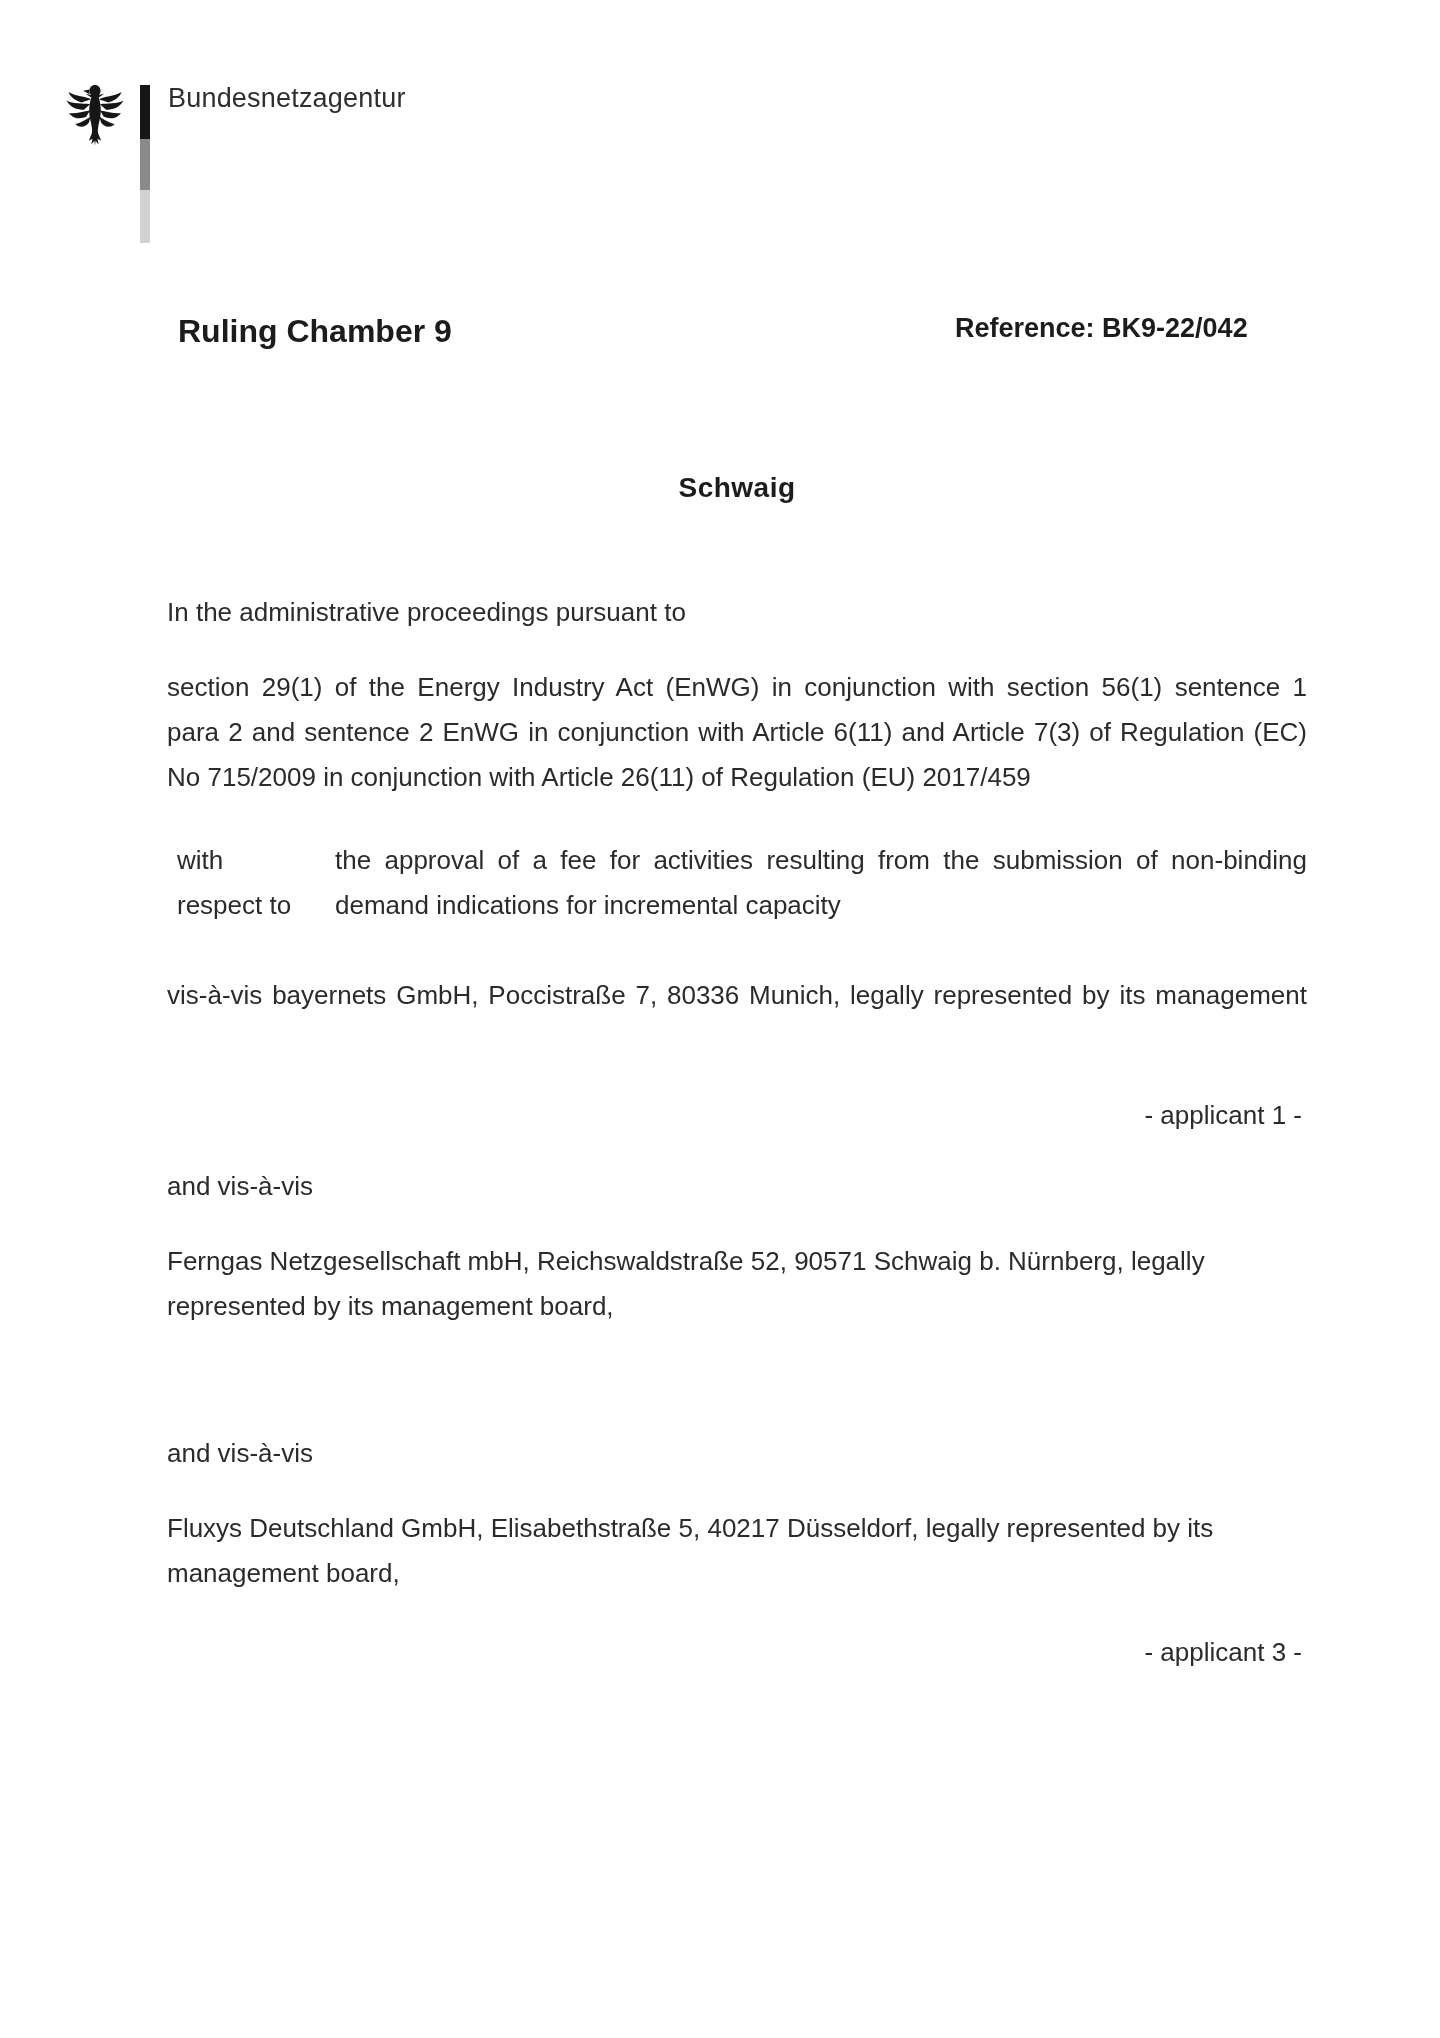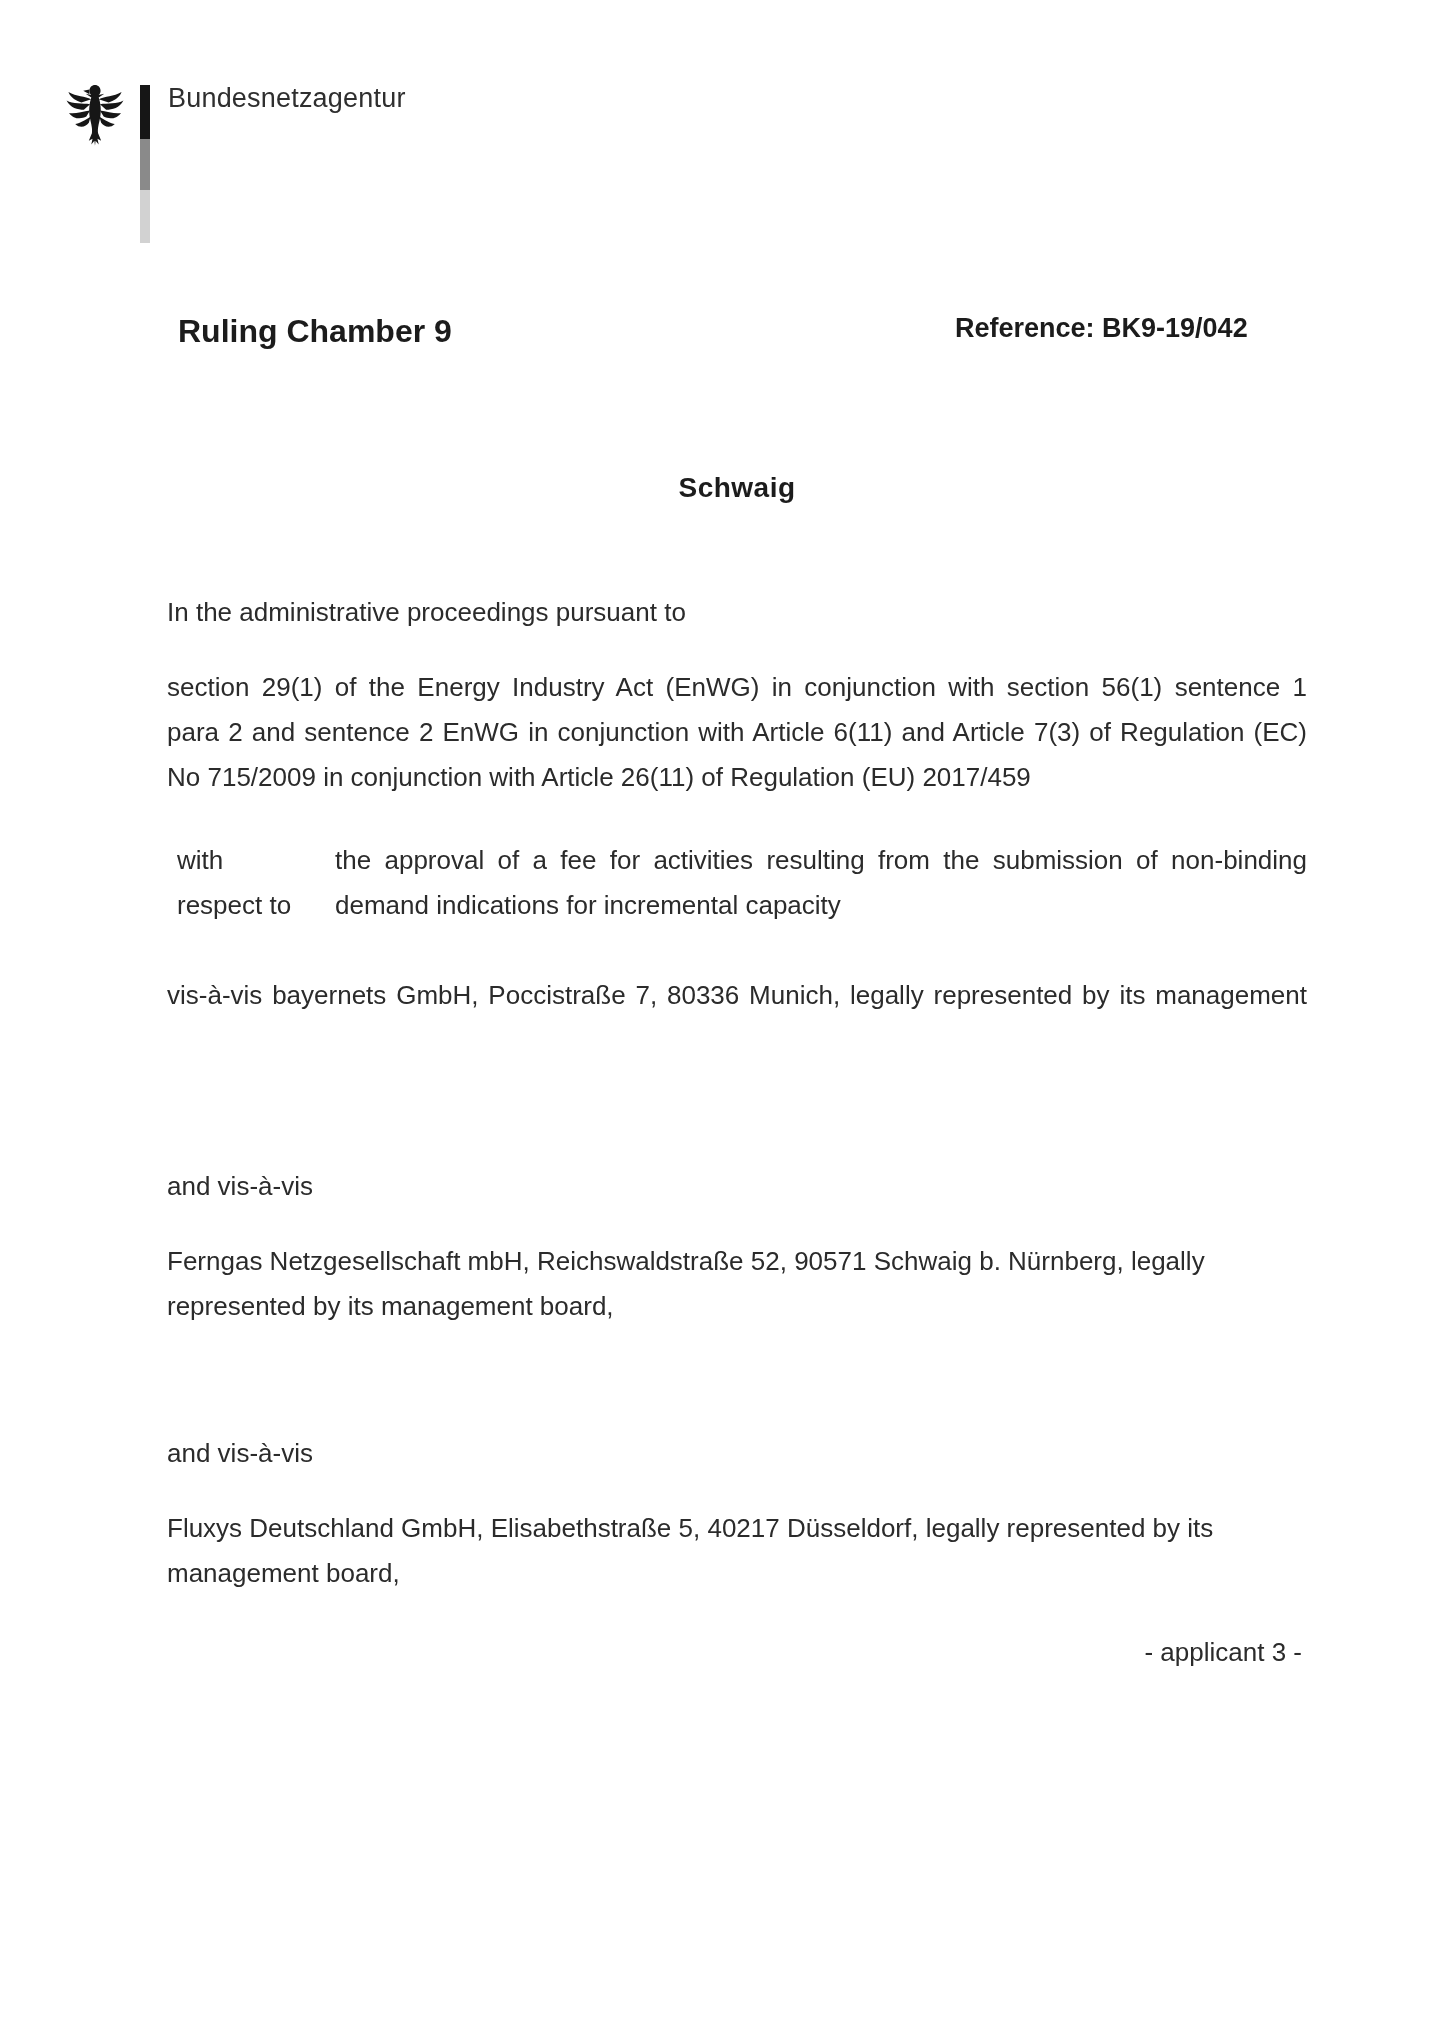--- a/index.html
+++ b/index.html
@@ -65,36 +65,37 @@
     <path d="M57 56c9 6 19 12 25 12-8 8-18 4-22-2z"></path>
   </svg>
   <div class="logo-bar">
     <div class="seg s1"></div>
     <div class="seg s2"></div>
     <div class="seg s3"></div>
   </div>
   <div class="logo-text">Bundesnetzagentur</div>
 
   <div class="chamber">Ruling Chamber 9</div>
-  <div class="reference">Reference: BK9-19/042</div>
+  <div class="reference">Reference: BK9-22/042</div>
 
   <div class="decision">Schwaig</div>
 
   <div class="ln" style="top:590px">In the administrative proceedings pursuant to</div>
 
   <div class="ln j" style="top:665px">section 29(1) of the Energy Industry Act (EnWG) in conjunction with section 56(1) sentence 1</div>
   <div class="ln j" style="top:710px">para 2 and sentence 2 EnWG in conjunction with Article 6(11) and Article 7(3) of Regulation (EC)</div>
   <div class="ln" style="top:755px">No 715/2009 in conjunction with Article 26(11) of Regulation (EU) 2017/459</div>
 
   <div class="ln lbl" style="top:838px">with</div>
   <div class="ln lbl" style="top:883px">respect to</div>
   <div class="ln sub" style="top:883px">demand indications for incremental capacity</div>
   <div class="ln sub j" style="top:838px">the approval of a fee for activities resulting from the submission of non-binding</div>
 
   <div class="ln j" style="top:973px">vis-à-vis bayernets GmbH, Poccistraße 7, 80336 Munich, legally represented by its management</div>
+  <div class="ln r" style="top:1093px">- applicant 1 -</div>
 
   <div class="ln" style="top:1164px">and vis-à-vis</div>
 
   <div class="ln" style="top:1239px">Ferngas Netzgesellschaft mbH, Reichswaldstraße 52, 90571 Schwaig b. Nürnberg, legally</div>
   <div class="ln" style="top:1284px">represented by its management board,</div>
 
   <div class="ln" style="top:1431px">and vis-à-vis</div>
 
   <div class="ln" style="top:1506px">Fluxys Deutschland GmbH, Elisabethstraße 5, 40217 Düsseldorf, legally represented by its</div>
   <div class="ln" style="top:1551px">management board,</div>

